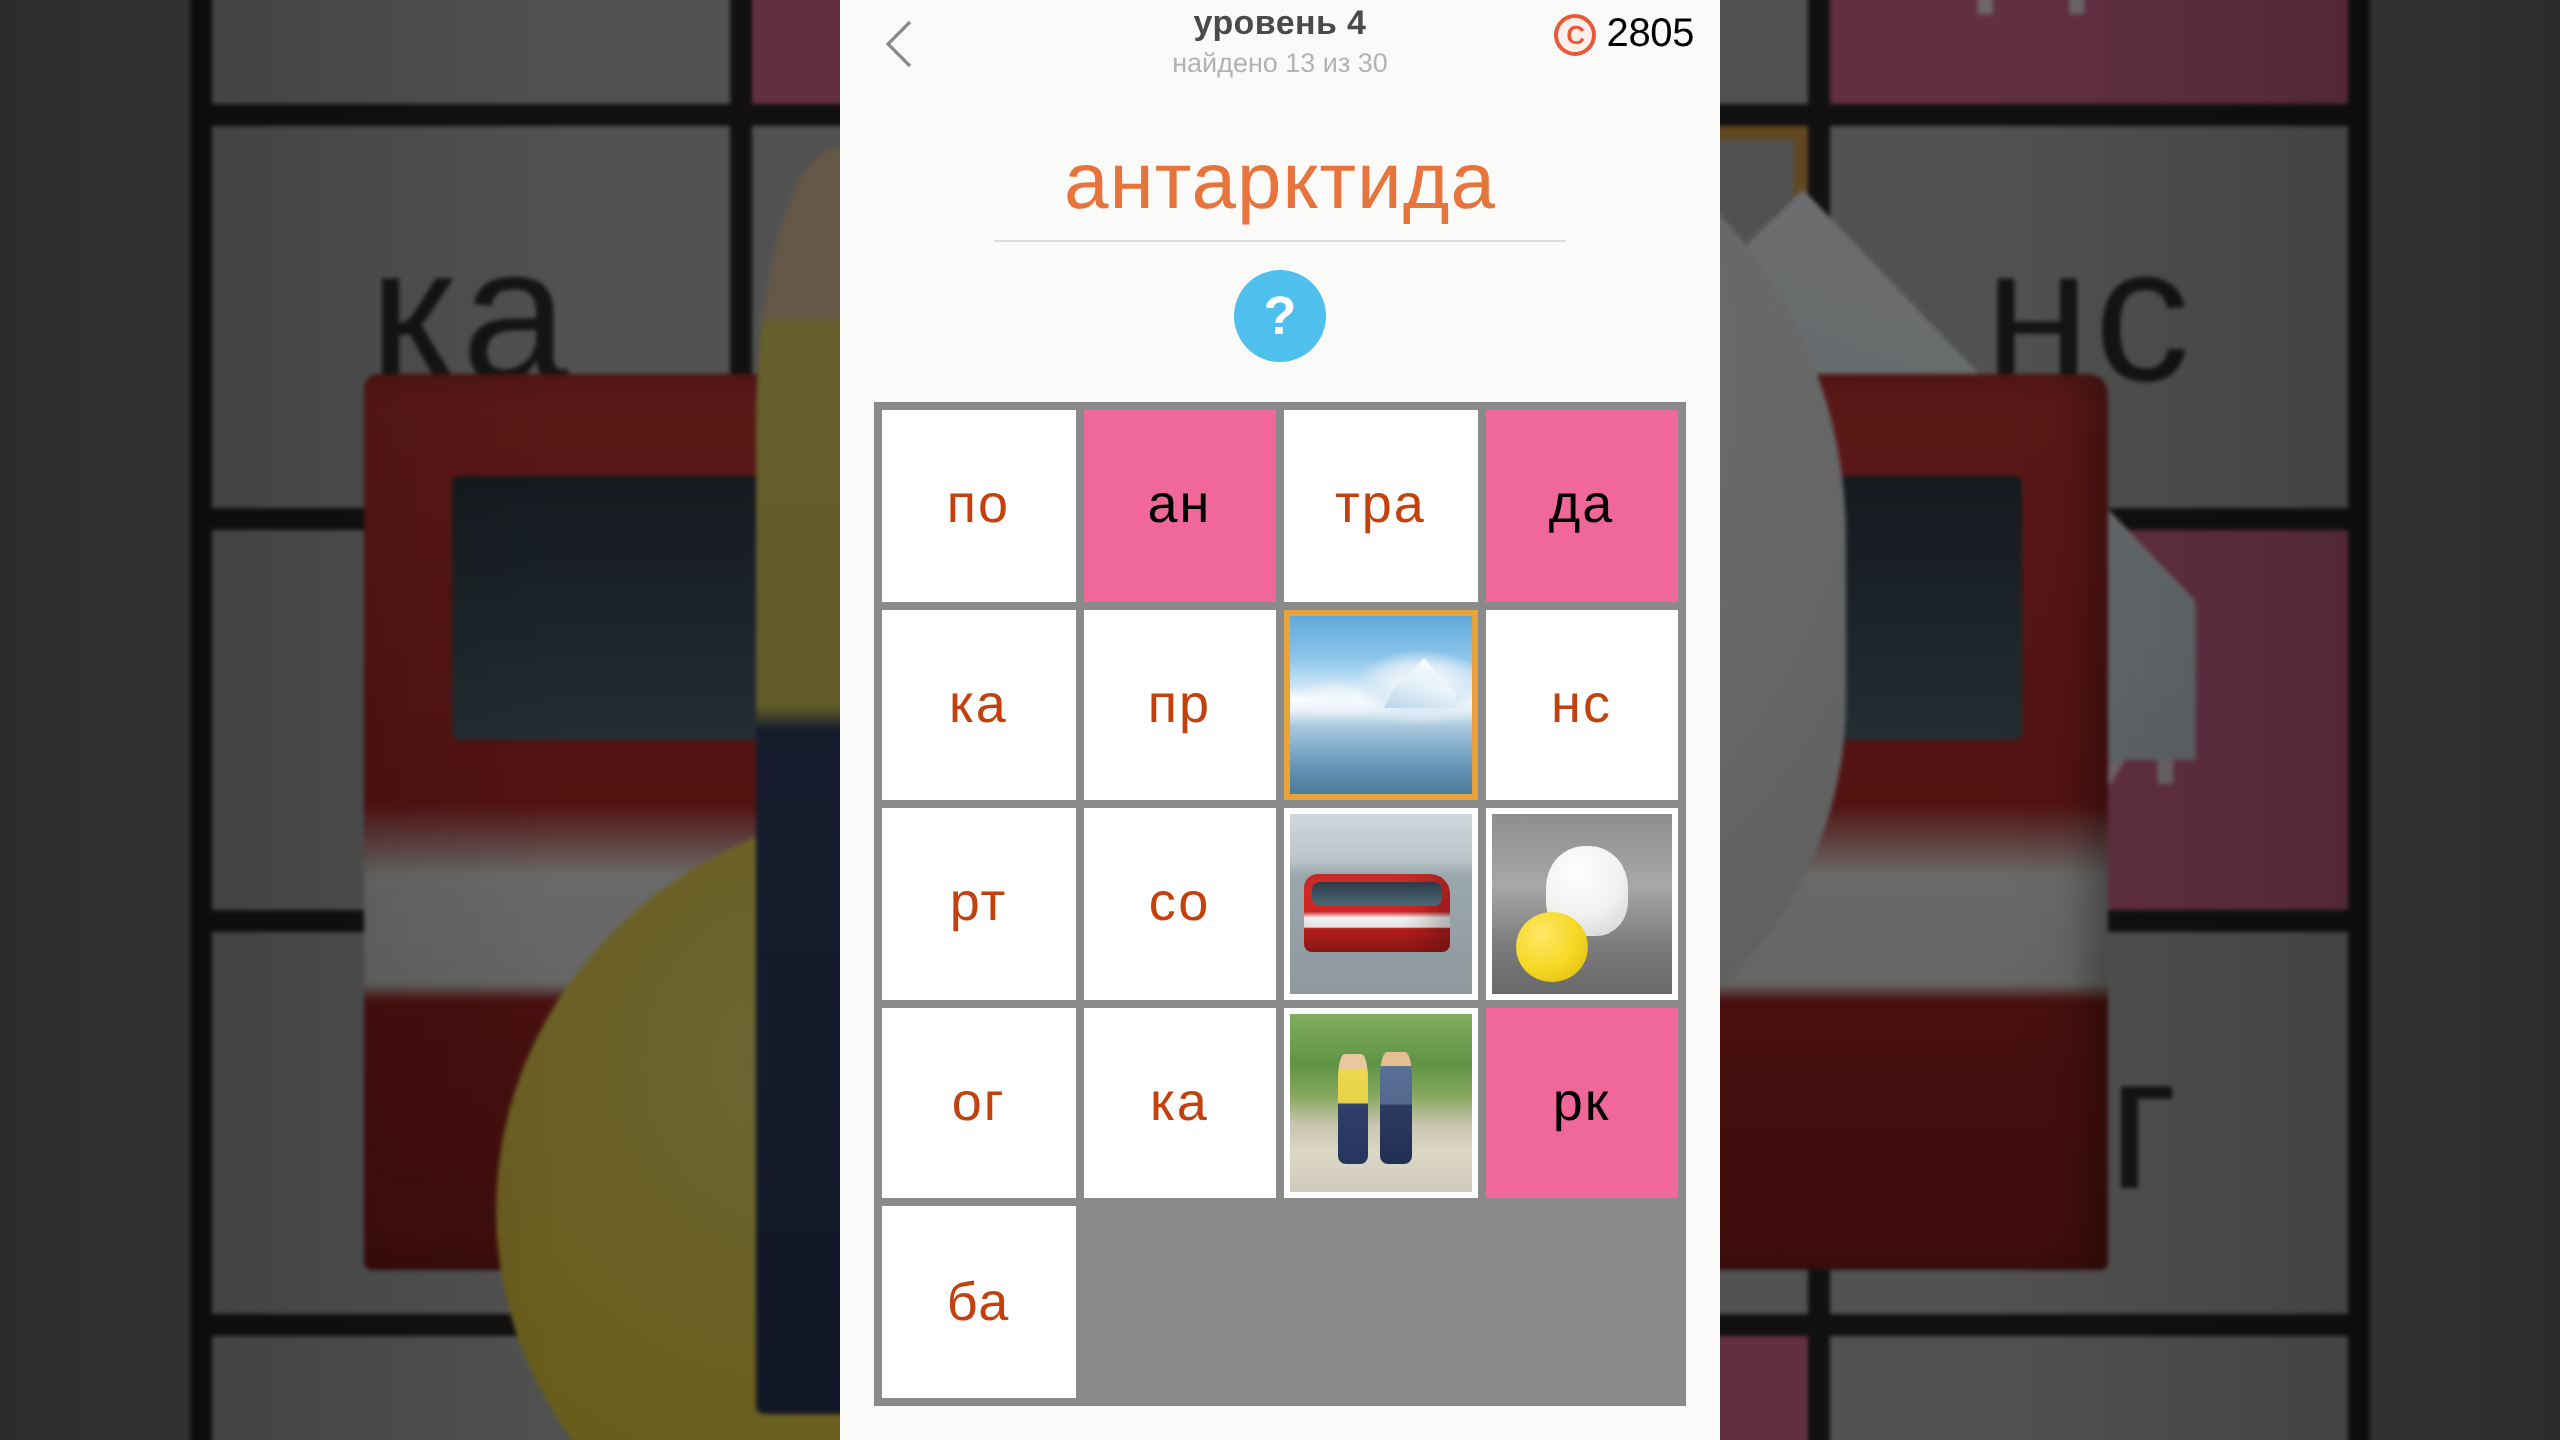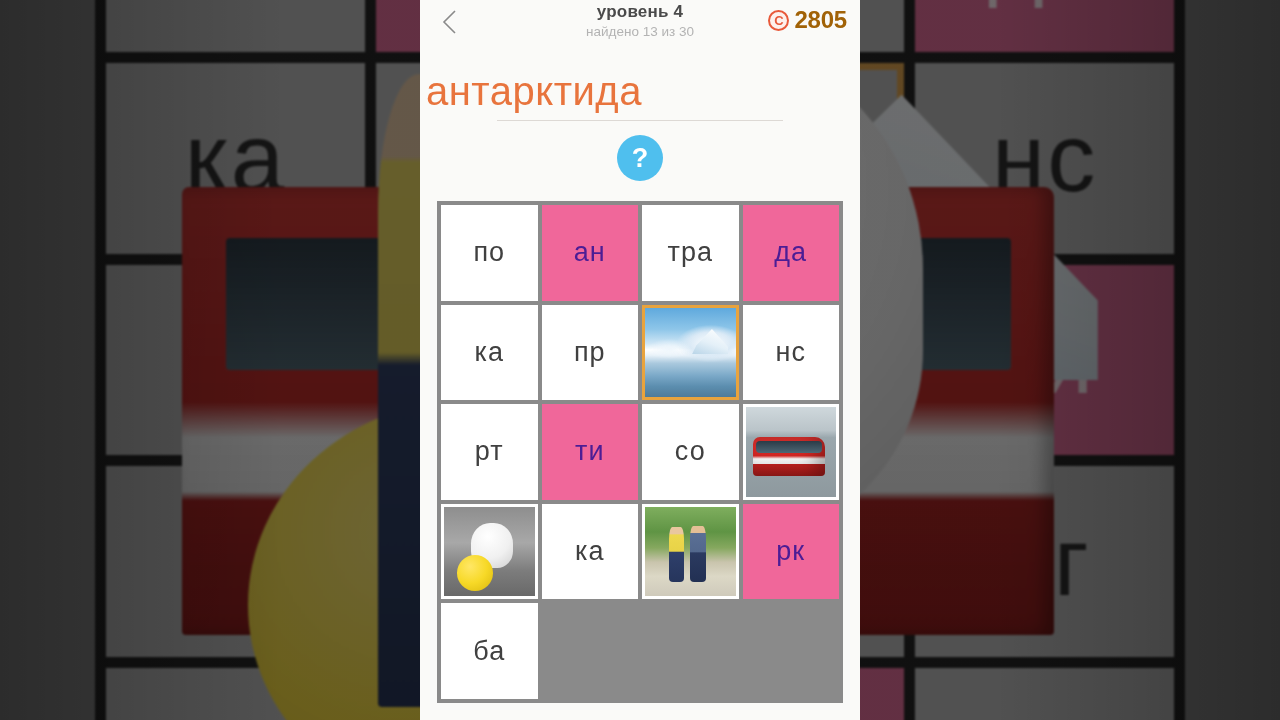--- a/index.html
+++ b/index.html
@@ -141,30 +141,30 @@
     display: flex;
     align-items: center;
     justify-content: center;
     font-size: 13px;
     font-weight: bold;
     color: #e8593a;
     line-height: 1;
     box-sizing: border-box;
   }
   .coin-count {
-    font-size: 24px;
-    font-weight: bold;
-    color: #a16207;
+    font-size: 20px;
+    font-weight: normal;
+    color: #000000;
     letter-spacing: -0.2px;
   }
 
   
   .word-wrap {
     margin-top: 22px;
-    text-align: left;
+    text-align: center;
   }
   .word {
     display: inline-block;
     font-size: 40px;
     font-weight: 300;
     color: #e8743d;
     letter-spacing: 0.5px;
     padding: 0 6px 6px 6px;
     line-height: 46px;
   }
@@ -209,28 +209,28 @@
     grid-template-rows: repeat(5, 1fr);
     gap: 4px;
   }
   .cell {
     background: #ffffff;
     display: flex;
     align-items: center;
     justify-content: center;
     font-size: 27px;
     font-weight: 300;
-    color: #404040;
+    color: #c2410c;
     letter-spacing: 1px;
     position: relative;
     cursor: pointer;
   }
   .cell.pink {
     background: #f0679a;
-    color: #4c1d95;
+    color: #000000;
   }
   .cell.img {
     background: #ffffff;
     padding: 3px;
     box-sizing: border-box;
     color: transparent;
   }
   .cell.img .photo {
     width: 100%;
     height: 100%;
@@ -466,33 +466,33 @@
         </div>
         <div class="cell img sel selected">
           <div class="photo ph-iceberg"></div>
         </div>
         <div class="cell">
           <span>нс</span>
         </div>
         <div class="cell">
           <span>рт</span>
         </div>
-        <div class="cell pink">
-          <span>ти</span>
-        </div>
         <div class="cell">
           <span>со</span>
         </div>
         <div class="cell img">
           <div class="photo ph-bus"></div>
         </div>
         <div class="cell img">
           <div class="photo ph-dog"></div>
         </div>
         <div class="cell">
+          <span>ог</span>
+        </div>
+        <div class="cell">
           <span>ка</span>
         </div>
         <div class="cell img">
           <div class="photo ph-couple"></div>
         </div>
         <div class="cell pink">
           <span>рк</span>
         </div>
         <div class="cell">
           <span>ба</span>

